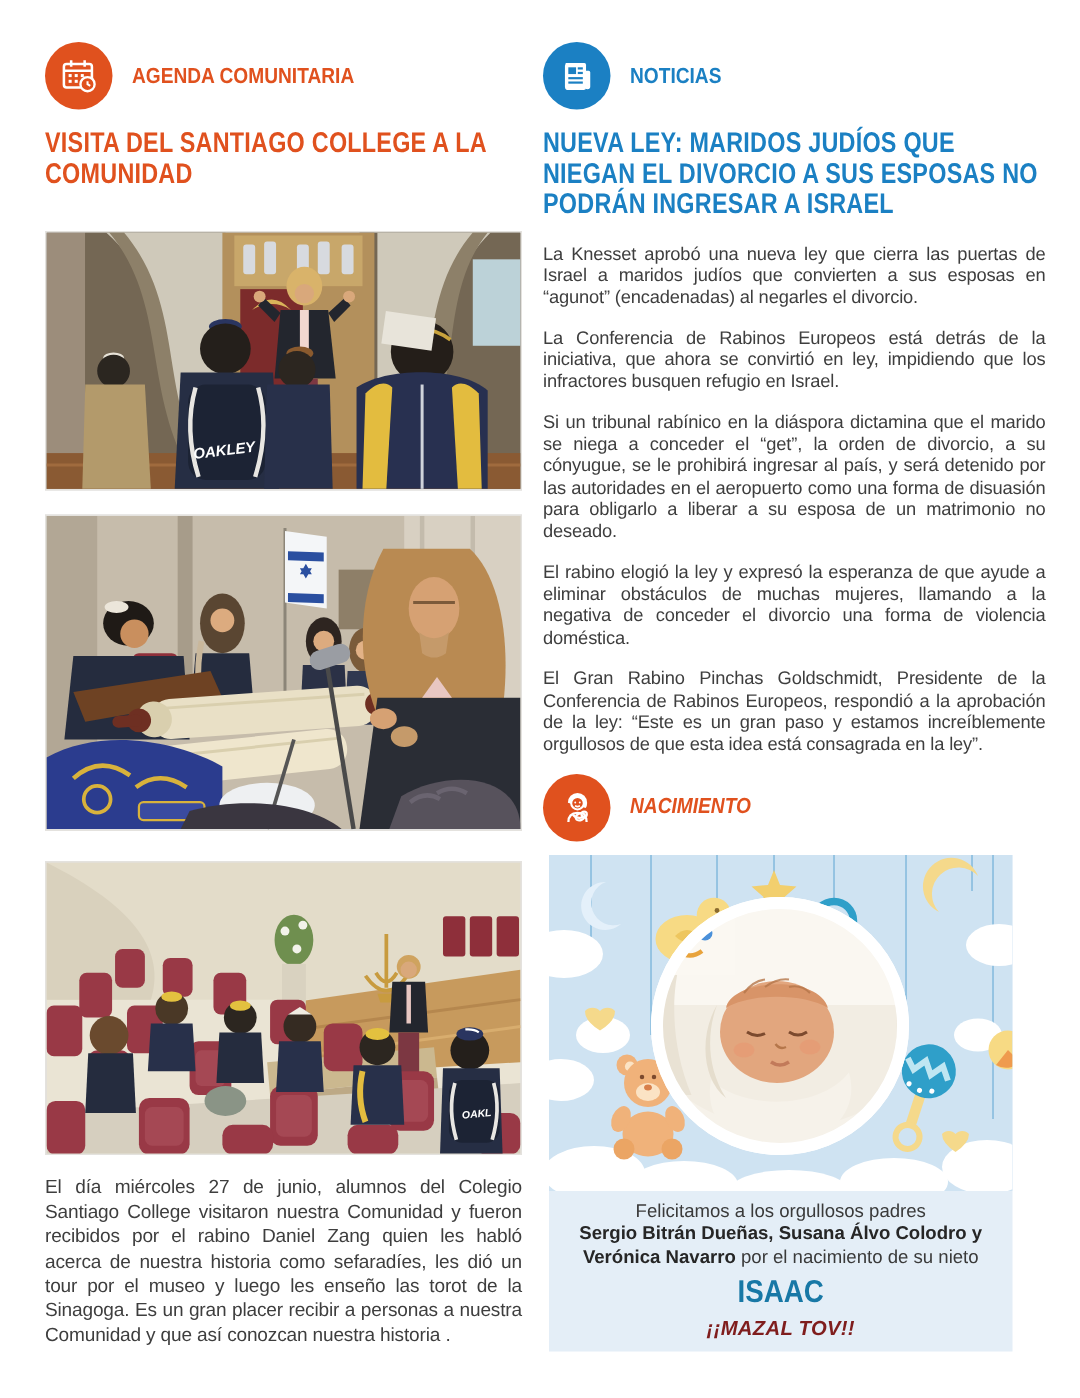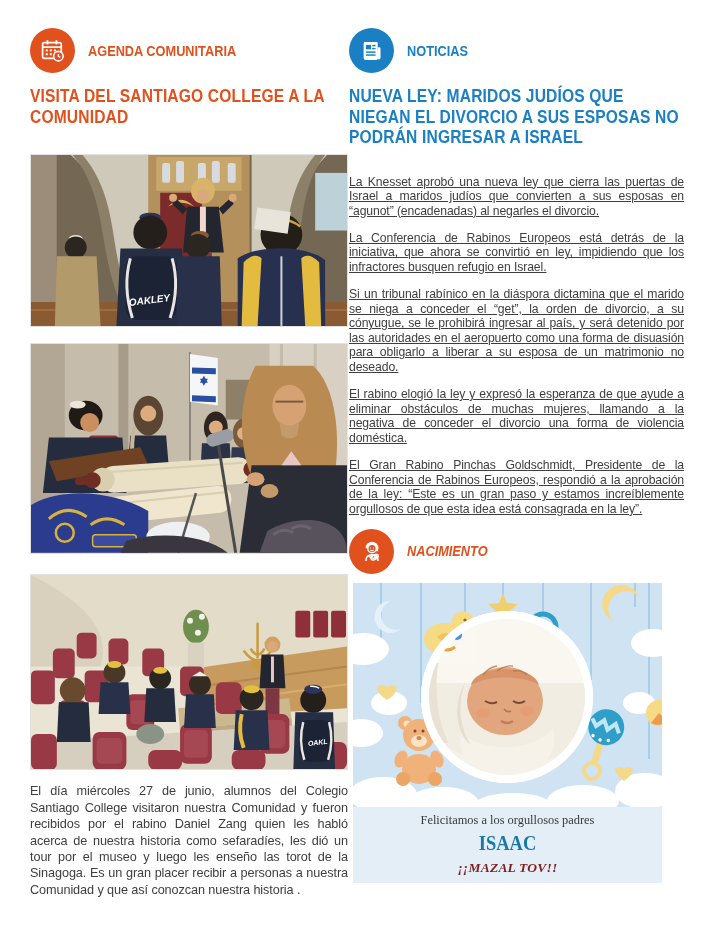--- a/index.html
+++ b/index.html
@@ -2,21 +2,21 @@
 <html><head>
 <meta charset="utf-8">
 <style>
   html,body{margin:0;padding:0;background:#ffffff;}
   #page{
     position:relative;width:720px;height:932px;background:#ffffff;overflow:hidden;
     font-family:"Liberation Sans","DejaVu Sans",sans-serif;color:#3e3e3e;
   }
   .col{position:absolute;top:28px;}
   #col-left{left:30px;width:318px;}
-  #col-right{left:349px;width:335px;}
+  #col-right{left:362px;width:335px;}
 
   .section-row{display:flex;align-items:center;height:45px;gap:13px;}
   .icon-circle{width:45px;height:45px;border-radius:50%;flex:0 0 45px;
     display:flex;align-items:center;justify-content:center;}
   .icon-circle svg{display:block;}
   .section-label{font-weight:bold;font-size:14.5px;letter-spacing:0;
     transform:scaleX(.88);transform-origin:left center;white-space:nowrap;}
 
   .headline{font-weight:bold;font-size:19px;line-height:20.5px;margin-top:13px;
     transform:scaleX(.82);transform-origin:left top;letter-spacing:.2px;}
@@ -26,27 +26,27 @@
   .bg-orange{background:#e0511e;} .bg-blue{background:#1b80c3;}
 
   .photo{width:316px;border:1px solid #e4e2de;background:#ddd;font-size:0;}
   .photo svg{display:block;width:100%;height:auto;}
   #photo-1{margin-top:27px;} #photo-2{margin-top:16px;} #photo-3{margin-top:20px;}
 
   .body-par{font-size:12.2px;line-height:14.6px;text-align:justify;margin:0 0 12.5px 0;
     letter-spacing:-.1px;}
   #left-paragraph{margin-top:13px;font-size:12.7px;line-height:16.4px;text-align:justify;
     letter-spacing:-.1px;}
-  #news-paragraphs{margin-top:27px;text-decoration:underline;}
+  #news-paragraphs{margin-top:14px;}
 
   #birth-card{margin-left:4px;margin-top:9px;width:309px;}
   #card-illustration{position:relative;height:224px;background:#cfe3f2;overflow:hidden;}
   #card-illustration svg{display:block;}
   #card-text{background:#e4eef7;text-align:center;padding:6px 8px 6px 8px;
-    font-size:12.4px;line-height:15.5px;color:#3a3a3a;font-family:Liberation Serif, serif;}
+    font-size:12.4px;line-height:15.5px;color:#3a3a3a;}
   #card-text b{color:#262626;}
   #baby-name{margin-top:5px;font-weight:bold;font-size:21px;line-height:21px;color:#1878a6;
     transform:scaleX(.88);transform-origin:center top;}
   #mazal-tov{margin-top:7px;margin-bottom:2px;font-weight:bold;font-style:italic;
     font-size:13.5px;line-height:13.5px;color:#7f1d1d;letter-spacing:.2px;}
 </style>
 </head>
 <body>
 
 <div id="page">
@@ -418,19 +418,20 @@
             <ellipse cx="174" cy="128" rx="7" ry="5" fill="#e79a74" opacity=".7"></ellipse>
             <path d="M108,150 C130,170 180,170 200,145 C210,180 170,200 140,195 C115,190 104,170 108,150 Z" fill="#f6f2ea"></path>
             <path d="M112,100 C100,120 102,150 118,162 C104,140 106,116 112,100 Z" fill="#e5ddcd"></path>
           </g>
           <circle cx="154" cy="114" r="82" fill="none" stroke="#ffffff" stroke-width="8"></circle>
         </svg>
       </div>
 
       <div id="card-text">
         <div>Felicitamos a los orgullosos padres</div>
+        <div><b>Sergio Bitrán Dueñas, Susana Álvo Colodro y Verónica Navarro</b><span> por el nacimiento de su nieto</span></div>
         <div id="baby-name">ISAAC</div>
         <div id="mazal-tov">¡¡MAZAL TOV!!</div>
       </div>
     </div>
   </div>
 
 </div>
 
 </body></html>

